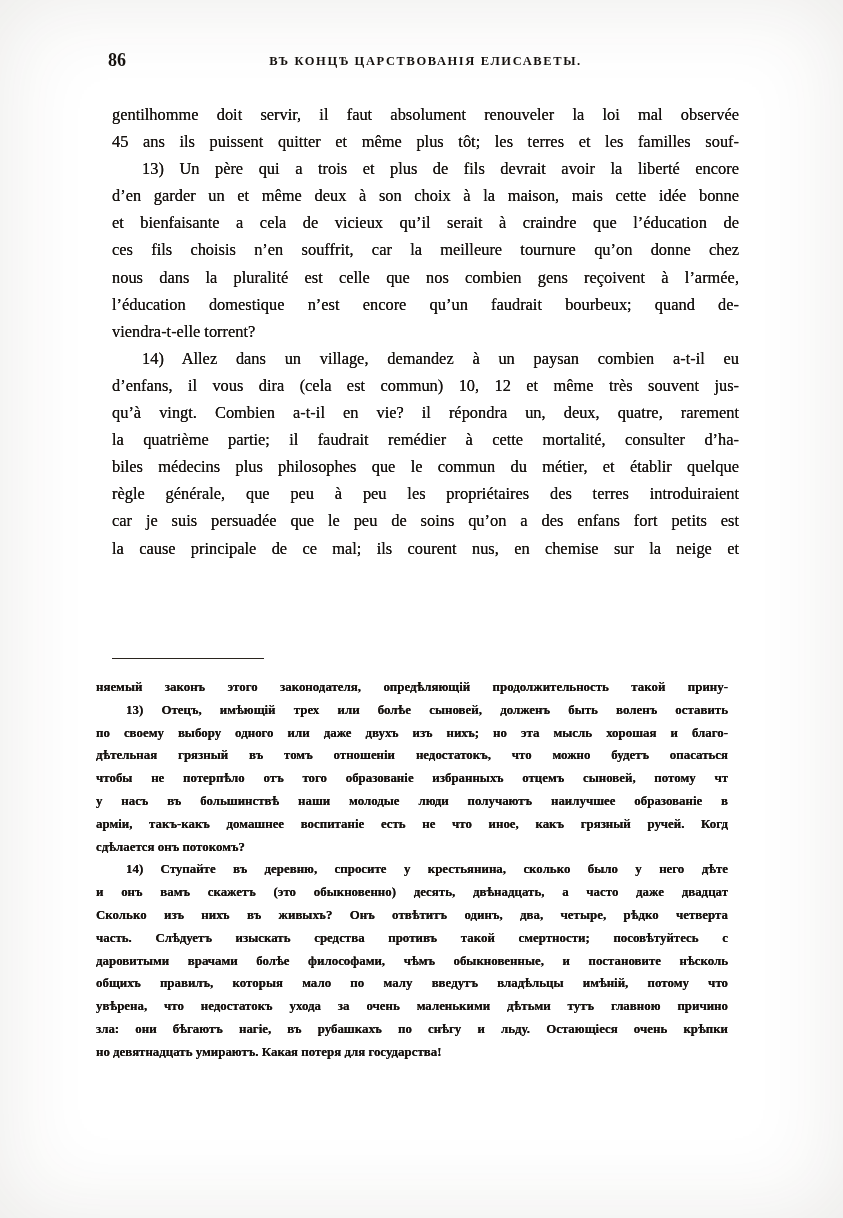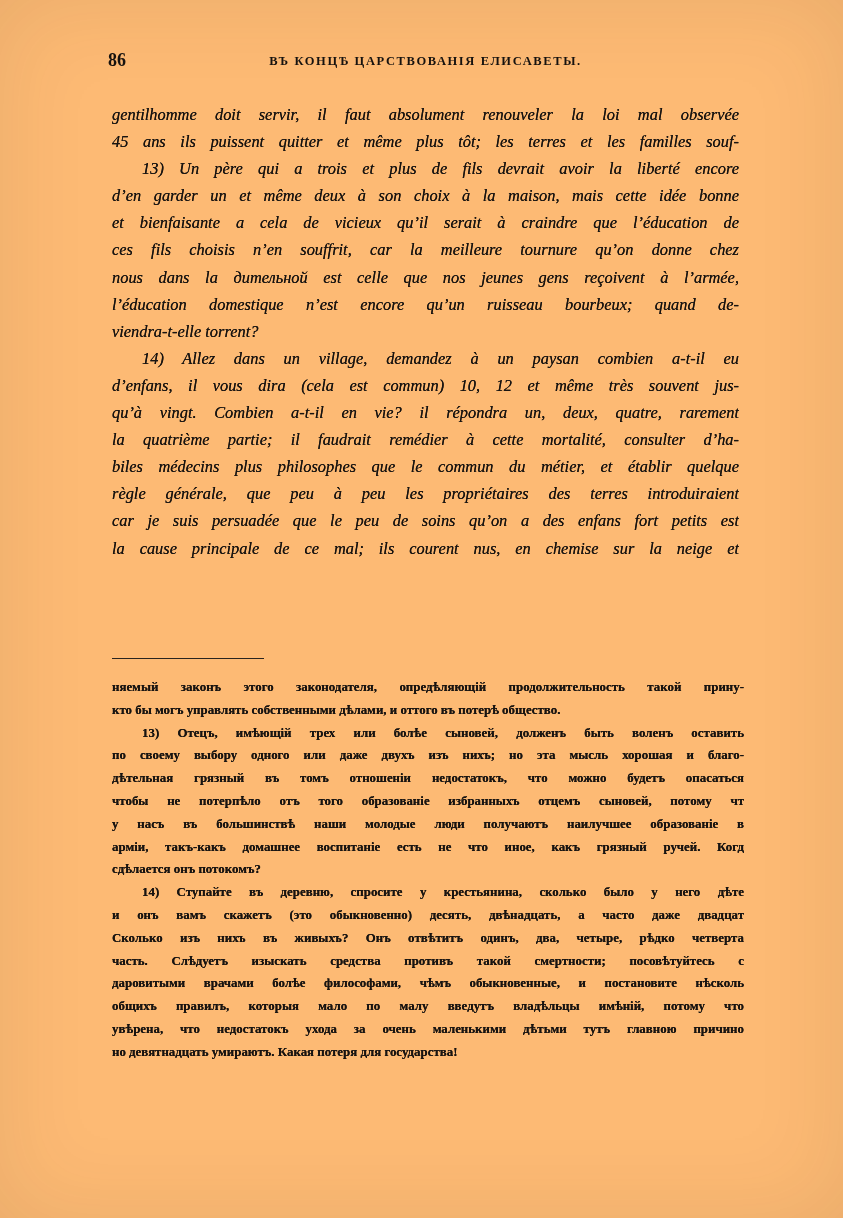--- a/index.html
+++ b/index.html
@@ -4,21 +4,21 @@
 <style>
   html, body {
     margin: 0;
     padding: 0;
     background: #dedbd4;
   }
   .page {
     position: relative;
     width: 843px;
     height: 1218px;
-    background: #fdba74;
+    background: #ffffff;
     box-shadow: inset 0 0 90px rgba(60,50,30,0.10);
     box-sizing: border-box;
     font-family: "Liberation Serif", "DejaVu Serif", serif;
     color: #181411;
     overflow: hidden;
   }
   .running-head {
     position: absolute;
     top: 54px;
     left: 112px;
@@ -42,37 +42,37 @@
     top: 101px;
     left: 112px;
     width: 627px;
     font-size: 16.4px;
     line-height: 27.1px;
     text-shadow: 0 0 0.4px #181411;
   }
   .footnote {
     position: absolute;
     top: 676px;
-    left: 112px;
+    left: 96px;
     width: 632px;
     font-size: 12.9px;
     line-height: 22.8px;
     font-weight: bold;
     text-shadow: 0 0 0.3px #181411;
   }
   .line {
     height: 1em;
     line-height: inherit;
     height: auto;
     text-align: justify;
     text-align-last: justify;
     white-space: normal;
     overflow: hidden;
   }
-  .body-text .line { max-height: 27.1px; font-style: italic; }
+  .body-text .line { max-height: 27.1px; }
   .footnote .line { max-height: 22.8px; }
   .line.end { text-align-last: left; }
   .line.indent { text-indent: 30px; }
   .footnote-rule {
     position: absolute;
     left: 112px;
     top: 658px;
     width: 152px;
     border-top: 1.6px solid #2a241e;
   }
@@ -87,48 +87,48 @@
     <span>ВЪ КОНЦѢ ЦАРСТВОВАНІЯ ЕЛИСАВЕТЫ.</span>
   </div>
 
   <div class="body-text">
     <div class="line">gentilhomme doit servir, il faut absolument renouveler la loi mal observée</div>
     <div class="line">45 ans ils puissent quitter et même plus tôt; les terres et les familles souf-</div>
     <div class="line indent">13) Un père qui a trois et plus de fils devrait avoir la liberté encore</div>
     <div class="line">d’en garder un et même deux à son choix à la maison, mais cette idée bonne</div>
     <div class="line">et bienfaisante a cela de vicieux qu’il serait à craindre que l’éducation de</div>
     <div class="line">ces fils choisis n’en souffrit, car la meilleure tournure qu’on donne chez</div>
-    <div class="line">nous dans la дительной est celle que nos jeunes gens reçoivent à l’armée,</div>
-    <div class="line">l’éducation domestique n’est encore qu’un ruisseau bourbeux; quand de-</div>
+    <div class="line">nous dans la pluralité est celle que nos combien gens reçoivent à l’armée,</div>
+    <div class="line">l’éducation domestique n’est encore qu’un faudrait bourbeux; quand de-</div>
     <div class="line end">viendra-t-elle torrent?</div>
     <div class="line indent">14) Allez dans un village, demandez à un paysan combien a-t-il eu</div>
     <div class="line">d’enfans, il vous dira (cela est commun) 10, 12 et même très souvent jus-</div>
     <div class="line">qu’à vingt. Combien a-t-il en vie? il répondra un, deux, quatre, rarement</div>
     <div class="line">la quatrième partie; il faudrait remédier à cette mortalité, consulter d’ha-</div>
     <div class="line">biles médecins plus philosophes que le commun du métier, et établir quelque</div>
     <div class="line">règle générale, que peu à peu les propriétaires des terres introduiraient</div>
     <div class="line">car je suis persuadée que le peu de soins qu’on a des enfans fort petits est</div>
     <div class="line">la cause principale de ce mal; ils courent nus, en chemise sur la neige et</div>
   </div>
 
   <div class="footnote-rule"></div>
 
   <div class="footnote">
     <div class="line">няемый законъ этого законодателя, опредѣляющій продолжительность такой прину-</div>
-    <div class="line end">кто бы могъ управлять собственными дѣлами, и оттого въ потерѣ общество.</div>
     <div class="line indent">13) Отецъ, имѣющій трех или болѣе сыновей, долженъ быть воленъ оставить</div>
     <div class="line">по своему выбору одного или даже двухъ изъ нихъ; но эта мысль хорошая и благо-</div>
     <div class="line">дѣтельная грязный въ томъ отношеніи недостатокъ, что можно будетъ опасаться</div>
     <div class="line">чтобы не потерпѣло отъ того образованіе избранныхъ отцемъ сыновей, потому чт</div>
     <div class="line">у насъ въ большинствѣ наши молодые люди получаютъ наилучшее образованіе в</div>
     <div class="line">арміи, такъ-какъ домашнее воспитаніе есть не что иное, какъ грязный ручей. Когд</div>
     <div class="line end">сдѣлается онъ потокомъ?</div>
     <div class="line indent">14) Ступайте въ деревню, спросите у крестьянина, сколько было у него дѣте</div>
     <div class="line">и онъ вамъ скажетъ (это обыкновенно) десять, двѣнадцать, а часто даже двадцат</div>
     <div class="line">Сколько изъ нихъ въ живыхъ?  Онъ отвѣтитъ одинъ, два, четыре, рѣдко четверта</div>
     <div class="line">часть.  Слѣдуетъ изыскать средства противъ такой смертности; посовѣтуйтесь с</div>
     <div class="line">даровитыми врачами болѣе философами, чѣмъ обыкновенные, и постановите нѣсколь</div>
     <div class="line">общихъ правилъ, которыя мало по малу введутъ владѣльцы имѣній, потому что</div>
     <div class="line">увѣрена, что недостатокъ ухода за очень маленькими дѣтьми тутъ главною причино</div>
+    <div class="line">зла: они бѣгаютъ нагіе, въ рубашкахъ по снѣгу и льду.  Остающіеся очень крѣпки</div>
     <div class="line end">но девятнадцать умираютъ. Какая потеря для государства!</div>
   </div>
 
 </div>
 
 </body></html>

